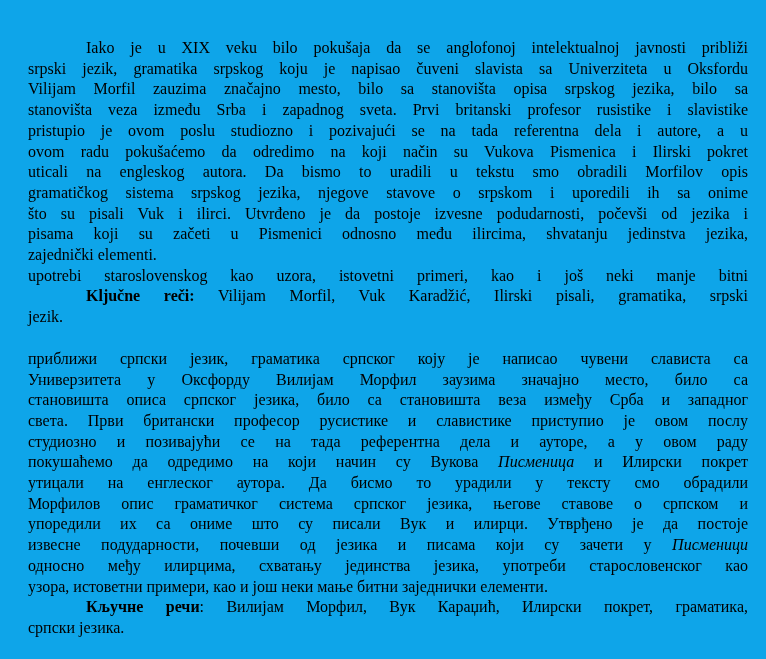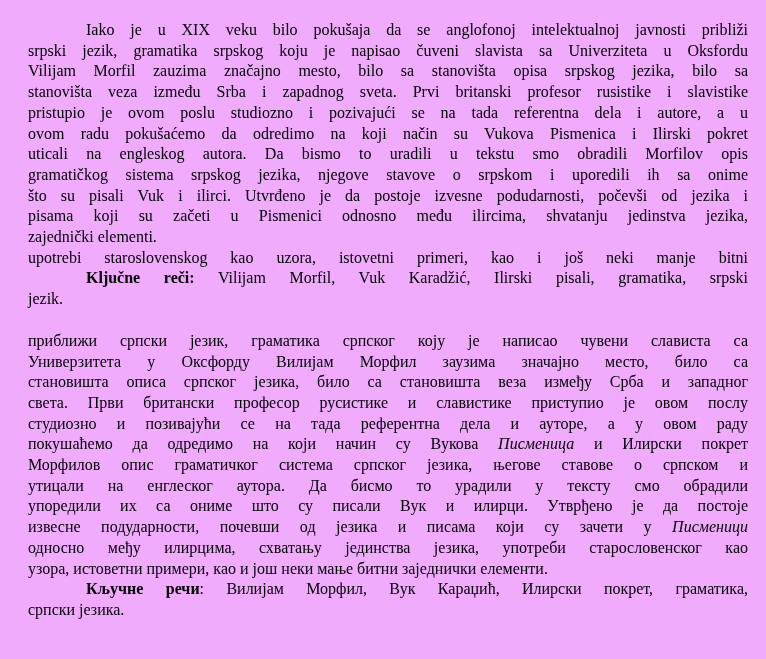--- a/index.html
+++ b/index.html
@@ -9,26 +9,26 @@
   }
   body {
     width: 766px;
     height: 659px;
     overflow: hidden;
   }
   .page {
     box-sizing: border-box;
     width: 766px;
     height: 659px;
-    padding: 20px 18px 0 28px;
+    padding: 38px 18px 0 28px;
     font-family: "Liberation Serif", "DejaVu Serif", serif;
     font-size: 16px;
     line-height: 20.7px;
     color: #000000;
-    background: #f0abfc;
+    background: #0ea5e9;
   }
   .abstract { display: block; }
   .line {
     text-align: justify;
     text-align-last: justify;
     white-space: normal;
   }
   .line.lastline {
     text-align: left;
     text-align-last: left;
@@ -66,22 +66,22 @@
 
   <div class="block-gap"></div>
 
   <section class="abstract">
     <div class="line">приближи српски језик, граматика српског коју је написао чувени слависта са</div>
     <div class="line">Универзитета у Оксфорду Вилијам Морфил заузима значајно место, било са</div>
     <div class="line">становишта описа српског језика, било са становишта веза између Срба и западног</div>
     <div class="line">света. Први британски професор русистике и славистике приступио је овом послу</div>
     <div class="line">студиозно и позивајући се на тада референтна дела и ауторе, а у овом раду</div>
     <div class="line"><span>покушаћемо да одредимо на који начин су Вукова </span><span class="i">Писменица</span><span> и Илирски покрет</span></div>
+    <div class="line">утицали на енглеског аутора. Да бисмо то урадили у тексту смо обрадили</div>
     <div class="line">Морфилов опис граматичког система српског језика, његове ставове о српском и</div>
-    <div class="line">утицали на енглеског аутора. Да бисмо то урадили у тексту смо обрадили</div>
     <div class="line">упоредили их са ониме што су писали Вук и илирци. Утврђено је да постоје</div>
     <div class="line"><span>извесне подударности, почевши од језика и писама који су зачети у </span><span class="i">Писменици</span></div>
     <div class="line">односно међу илирцима, схватању јединства језика, употреби старословенског као</div>
     <div class="line lastline">узора, истоветни примери, као и још неки мање битни заједнички елементи.</div>
     <div class="line indent"><span class="b">Кључне речи</span><span>: Вилијам Морфил, Вук Караџић, Илирски покрет, граматика,</span></div>
     <div class="line lastline">српски језика.</div>
   </section>
 
 </div>
 

